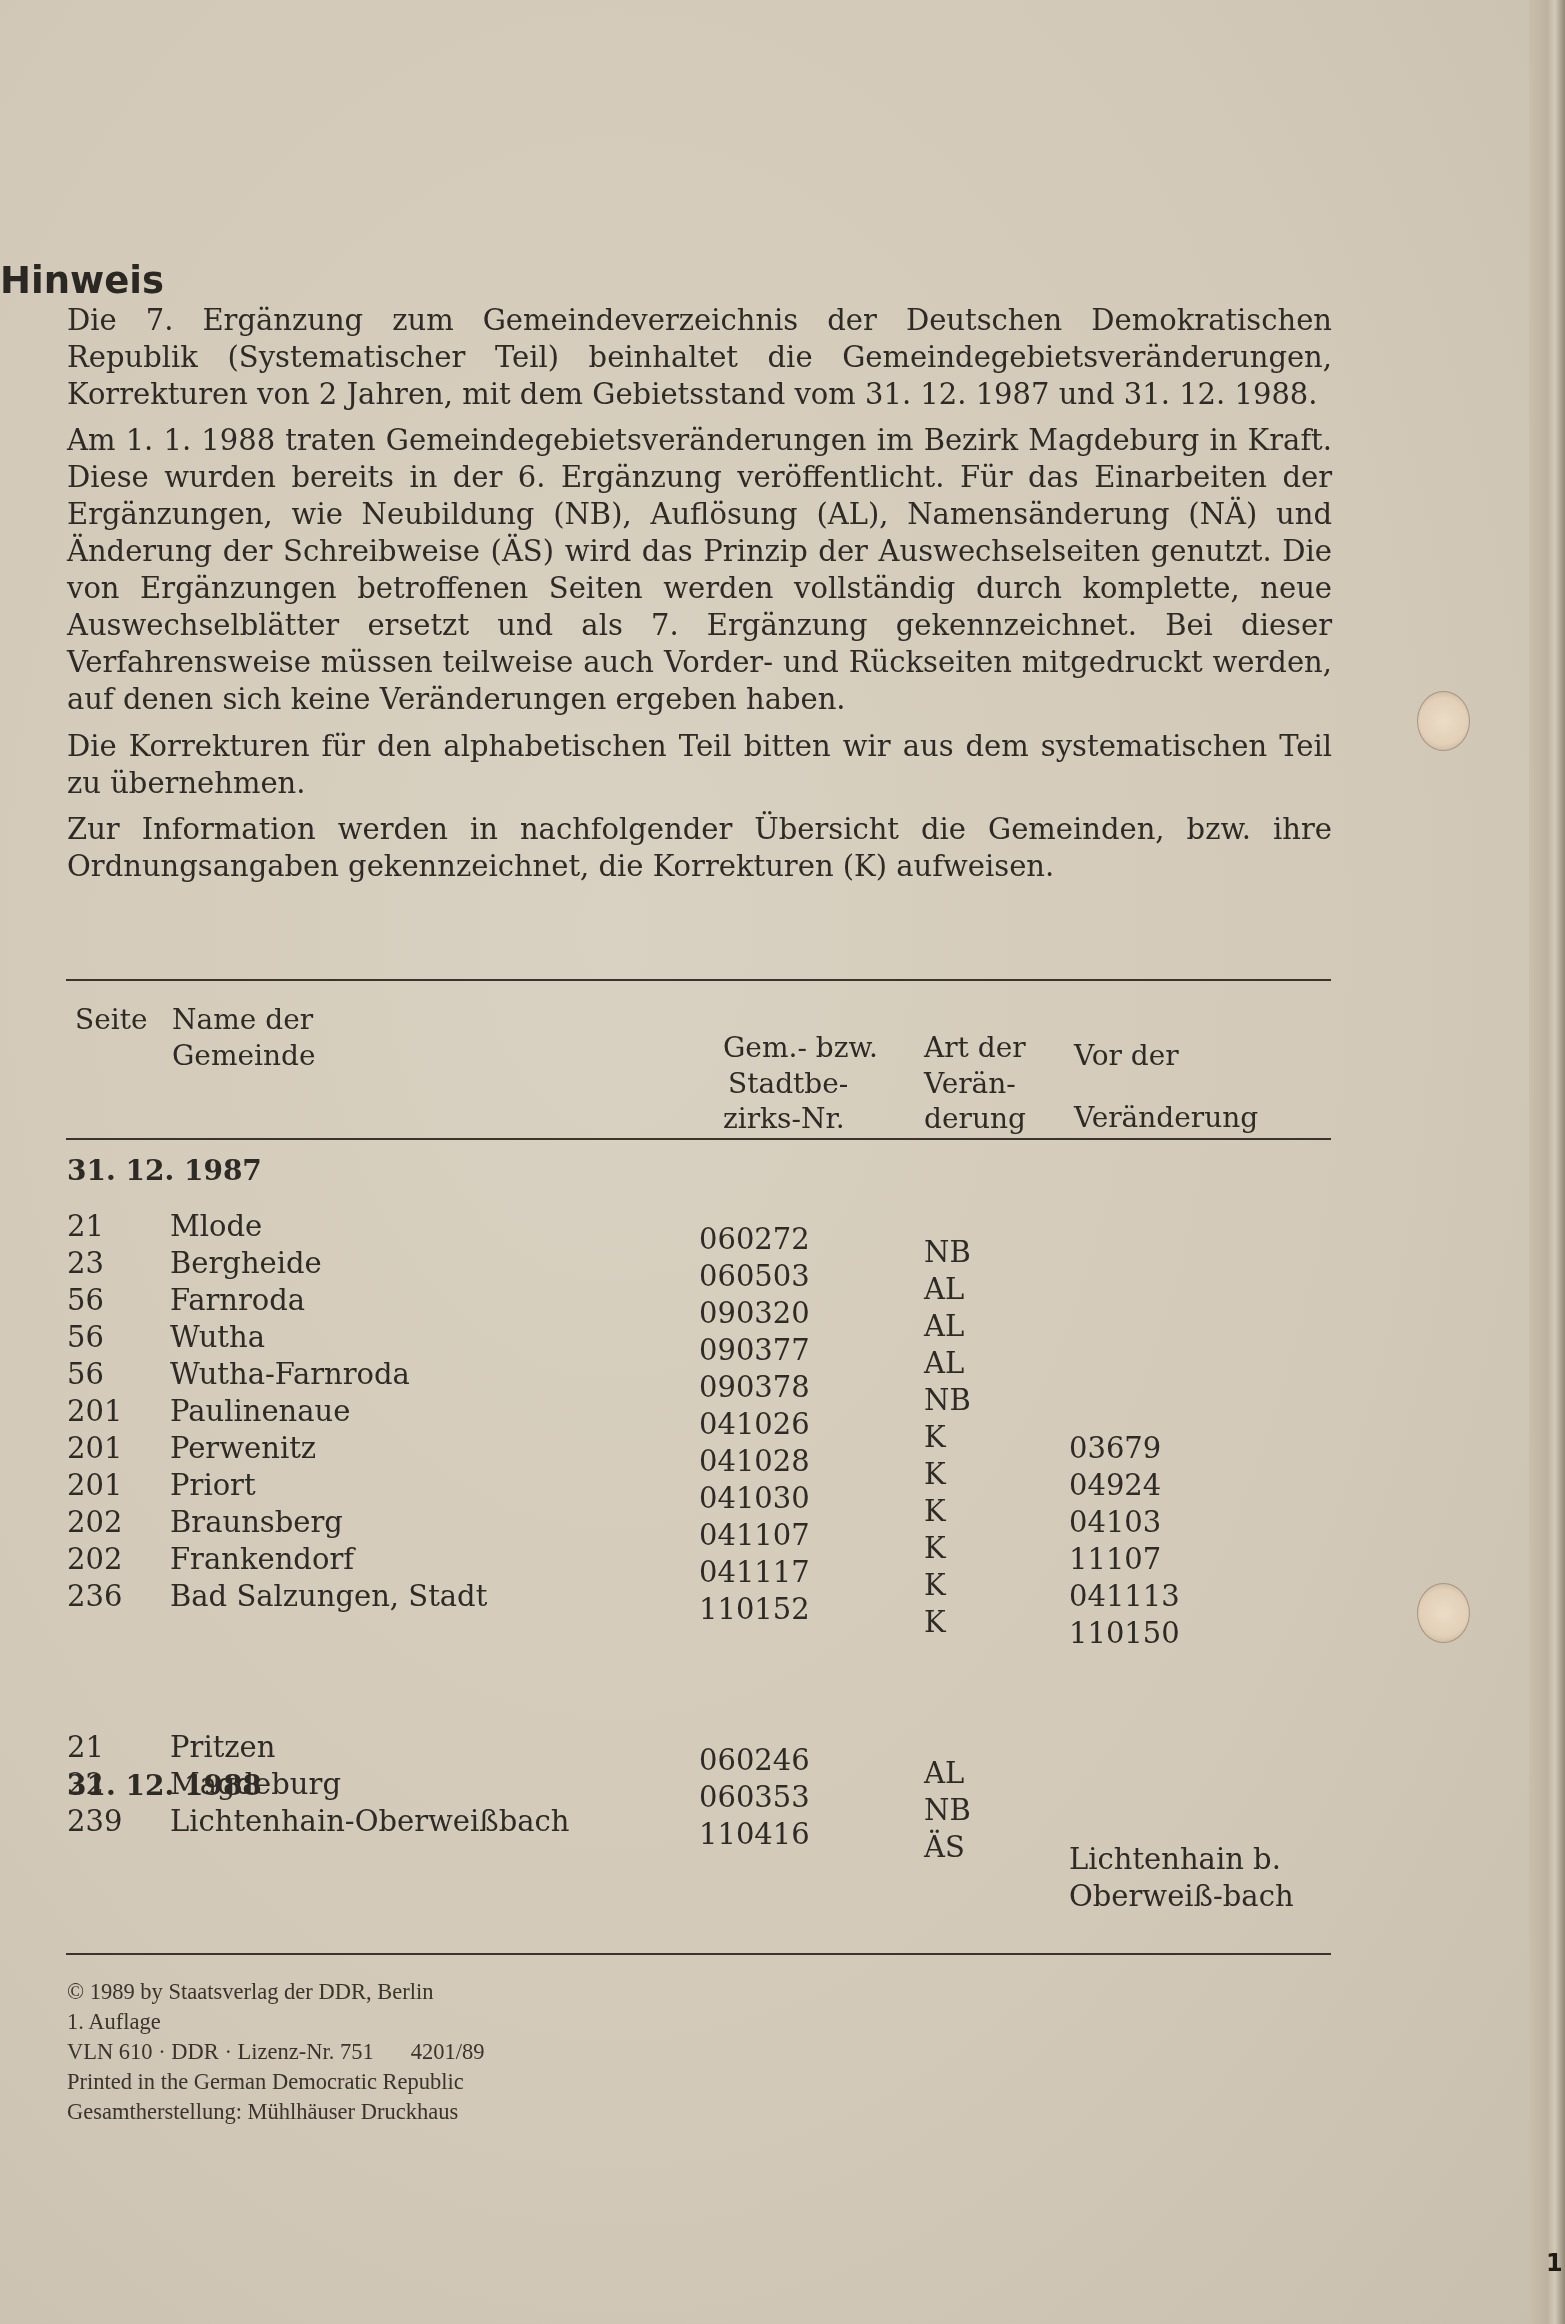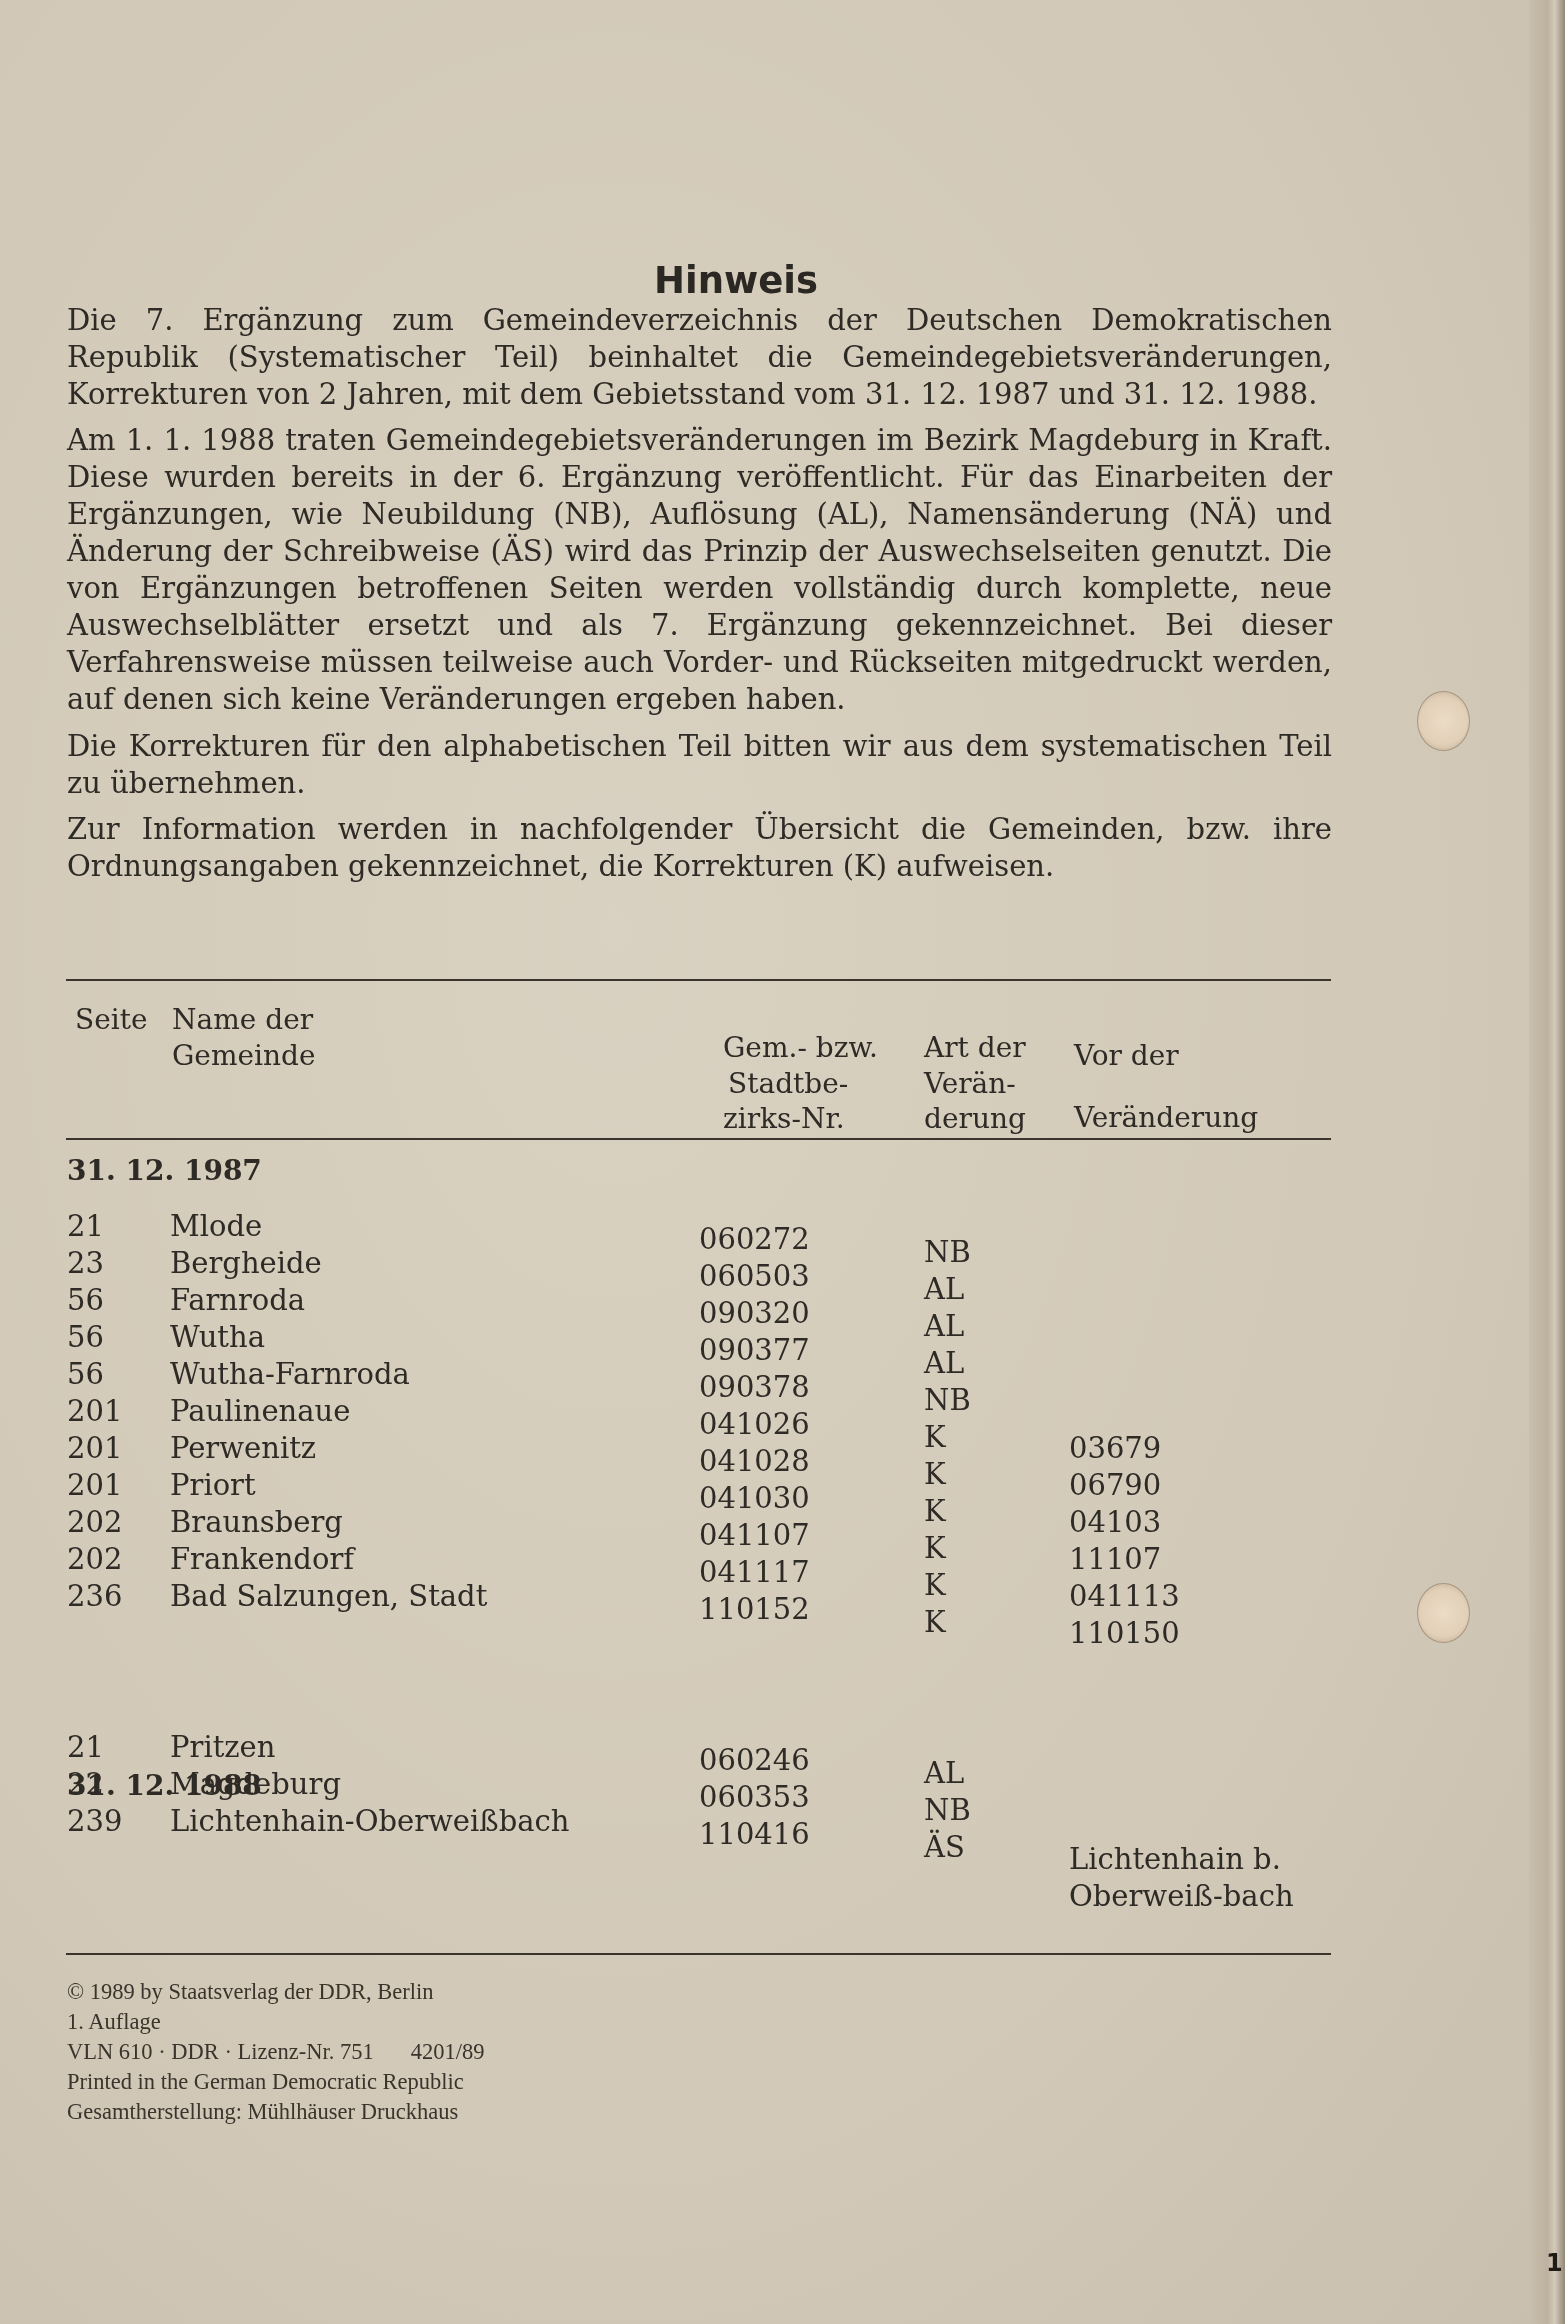--- a/index.html
+++ b/index.html
@@ -16,22 +16,22 @@
   .edge {
     position: absolute; right: 0; top: 0; width: 37px; height: 2324px;
     background: linear-gradient(to right, #c9bfac, #bdb29f 50%, #d4cab8 70%, #8a8070 100%);
   }
   .hole {
     position: absolute; width: 51px; height: 58px; border-radius: 50%;
     background: radial-gradient(circle, #ecdcc6 0%, #e2d0b8 60%, #b8a48c 100%);
     border: 1.9px solid #a89780;
   }
   .title {
-    position: absolute; left: 0; width: 1424px; top: 234px; text-align: center;
-    font-family: "DejaVu Sans", sans-serif; font-weight: bold; font-size: 37px; color: #2b2723; margin-left: 24px;
+    position: absolute; left: 0; width: 1424px; top: 234px; 
+    font-family: "DejaVu Sans", sans-serif; font-weight: bold; font-size: 37px; color: #2b2723;
   }
   .intro {
     position: absolute; left: 67px; top: 302px; width: 1265px;
     font-size: 29px; line-height: 37px; text-align: justify;
   }
   .intro p { margin: 0 0 9.4px 0; }
   .rule {
     position: absolute; left: 66px; width: 1265px; height: 0;
     border-top: 2.8px solid #3a342d;
   }
@@ -139,21 +139,21 @@
       <span class="c-name">Paulinenaue</span>
       <span class="c-nr">041026</span>
       <span class="c-art">K</span>
       <span class="c-vor">03679</span>
     </div>
     <div class="row">
       <span class="c-seite">201</span>
       <span class="c-name">Perwenitz</span>
       <span class="c-nr">041028</span>
       <span class="c-art">K</span>
-      <span class="c-vor">06790</span>
+      <span class="c-vor">04924</span>
     </div>
     <div class="row">
       <span class="c-seite">201</span>
       <span class="c-name">Priort</span>
       <span class="c-nr">041030</span>
       <span class="c-art">K</span>
       <span class="c-vor">04103</span>
     </div>
     <div class="row">
       <span class="c-seite">202</span>

